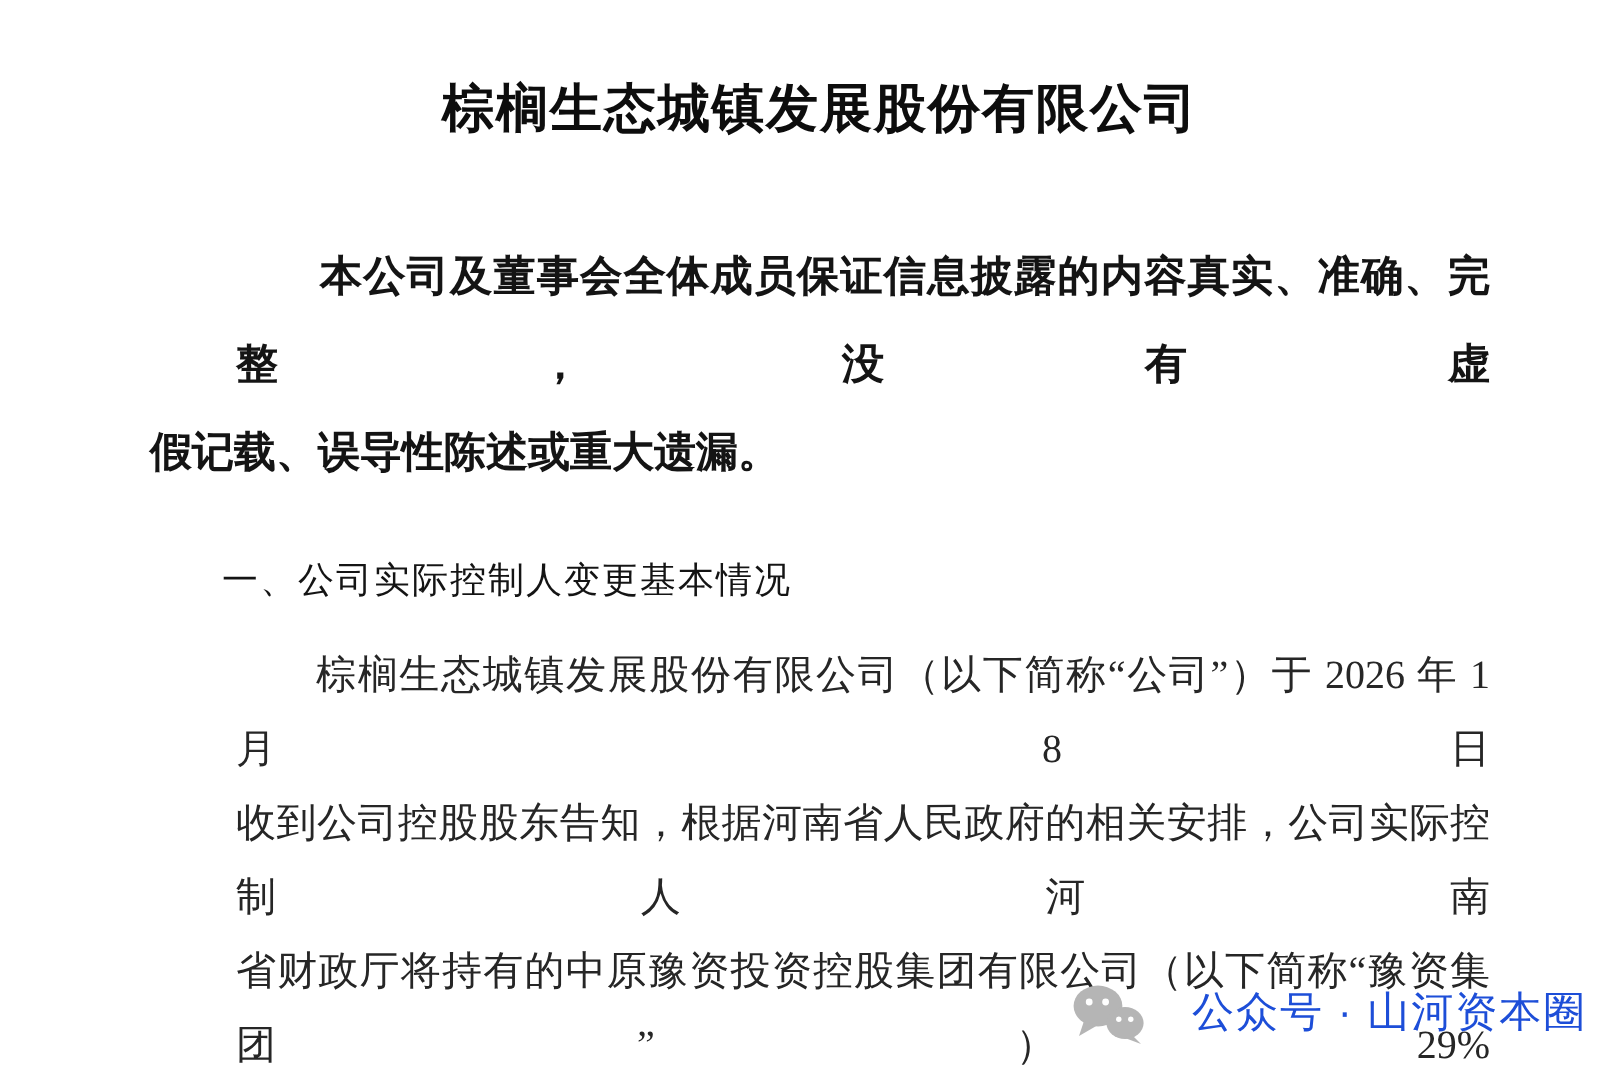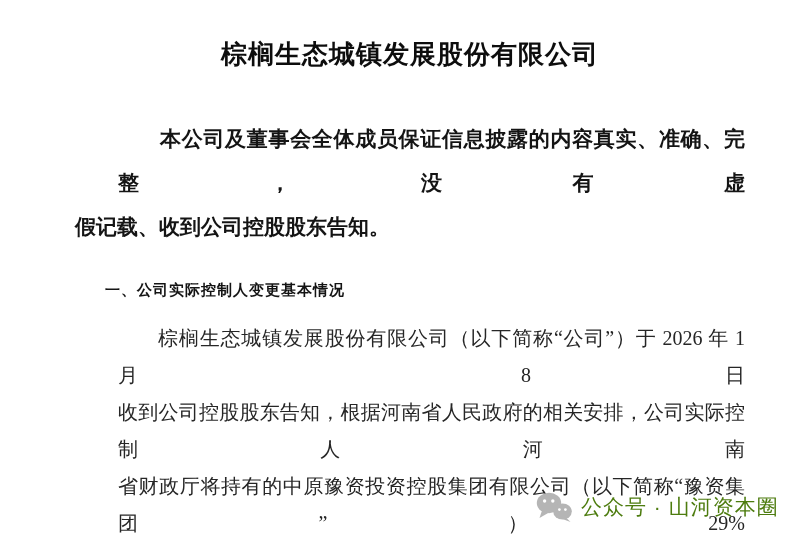--- a/index.html
+++ b/index.html
@@ -28,22 +28,22 @@
     margin-top: 46px;
     font-family: "Liberation Sans", "DejaVu Sans", sans-serif;
     font-weight: bold;
     font-size: 21px;
     line-height: 44px;
     color: #141414;
   }
   .section-heading {
     margin-top: 26px;
     font-family: "Liberation Sans", "DejaVu Sans", sans-serif;
-    font-weight: bold;
-    font-size: 15px;
+    font-weight: normal;
+    font-size: 18px;
     line-height: 30px;
     text-indent: 2em;
     color: #141414;
     letter-spacing: 1px;
   }
   .body-block {
     margin-top: 15px;
     font-size: 20px;
     line-height: 37px;
     color: #262626;
@@ -53,42 +53,42 @@
     text-align: justify;
     text-align-last: justify;
     margin-left: 43px;
   }
   .indent { text-indent: 2em; }
   .watermark {
     position: absolute;
     left: 536px;
     top: 492px;
     display: flex;
-    align-items: center;
-    gap: 9px;
+    align-items: flex-start;
+    gap: 24px;
     font-family: "Liberation Sans", "DejaVu Sans", sans-serif;
     font-size: 21px;
     letter-spacing: 1px;
-    color: #4d7c0f;
+    color: #1d4ed8;
   }
   .wm-icon { display: inline-block; line-height: 0; }
 </style>
 </head>
 <body>
 
 <div class="page">
   <div class="doc">
 
     <div class="title-block">
       <div class="line">棕榈生态城镇发展股份有限公司</div>
     </div>
 
     <div class="statement">
       <div class="line just indent">本公司及董事会全体成员保证信息披露的内容真实、准确、完整，没有虚</div>
-      <div class="line">假记载、收到公司控股股东告知。</div>
+      <div class="line">假记载、误导性陈述或重大遗漏。</div>
     </div>
 
     <div class="section-heading">一、公司实际控制人变更基本情况</div>
 
     <div class="body-block">
       <div class="line just indent">棕榈生态城镇发展股份有限公司（以下简称“公司”）于 2026 年 1 月 8 日</div>
       <div class="line just">收到公司控股股东告知，根据河南省人民政府的相关安排，公司实际控制人河南</div>
       <div class="line just">省财政厅将持有的中原豫资投资控股集团有限公司（以下简称“豫资集团”）29%</div>
       <div class="line just">股权无偿划转至河南省人民政府国有资产监督管理委员会（以下简称“河南省国</div>
 

